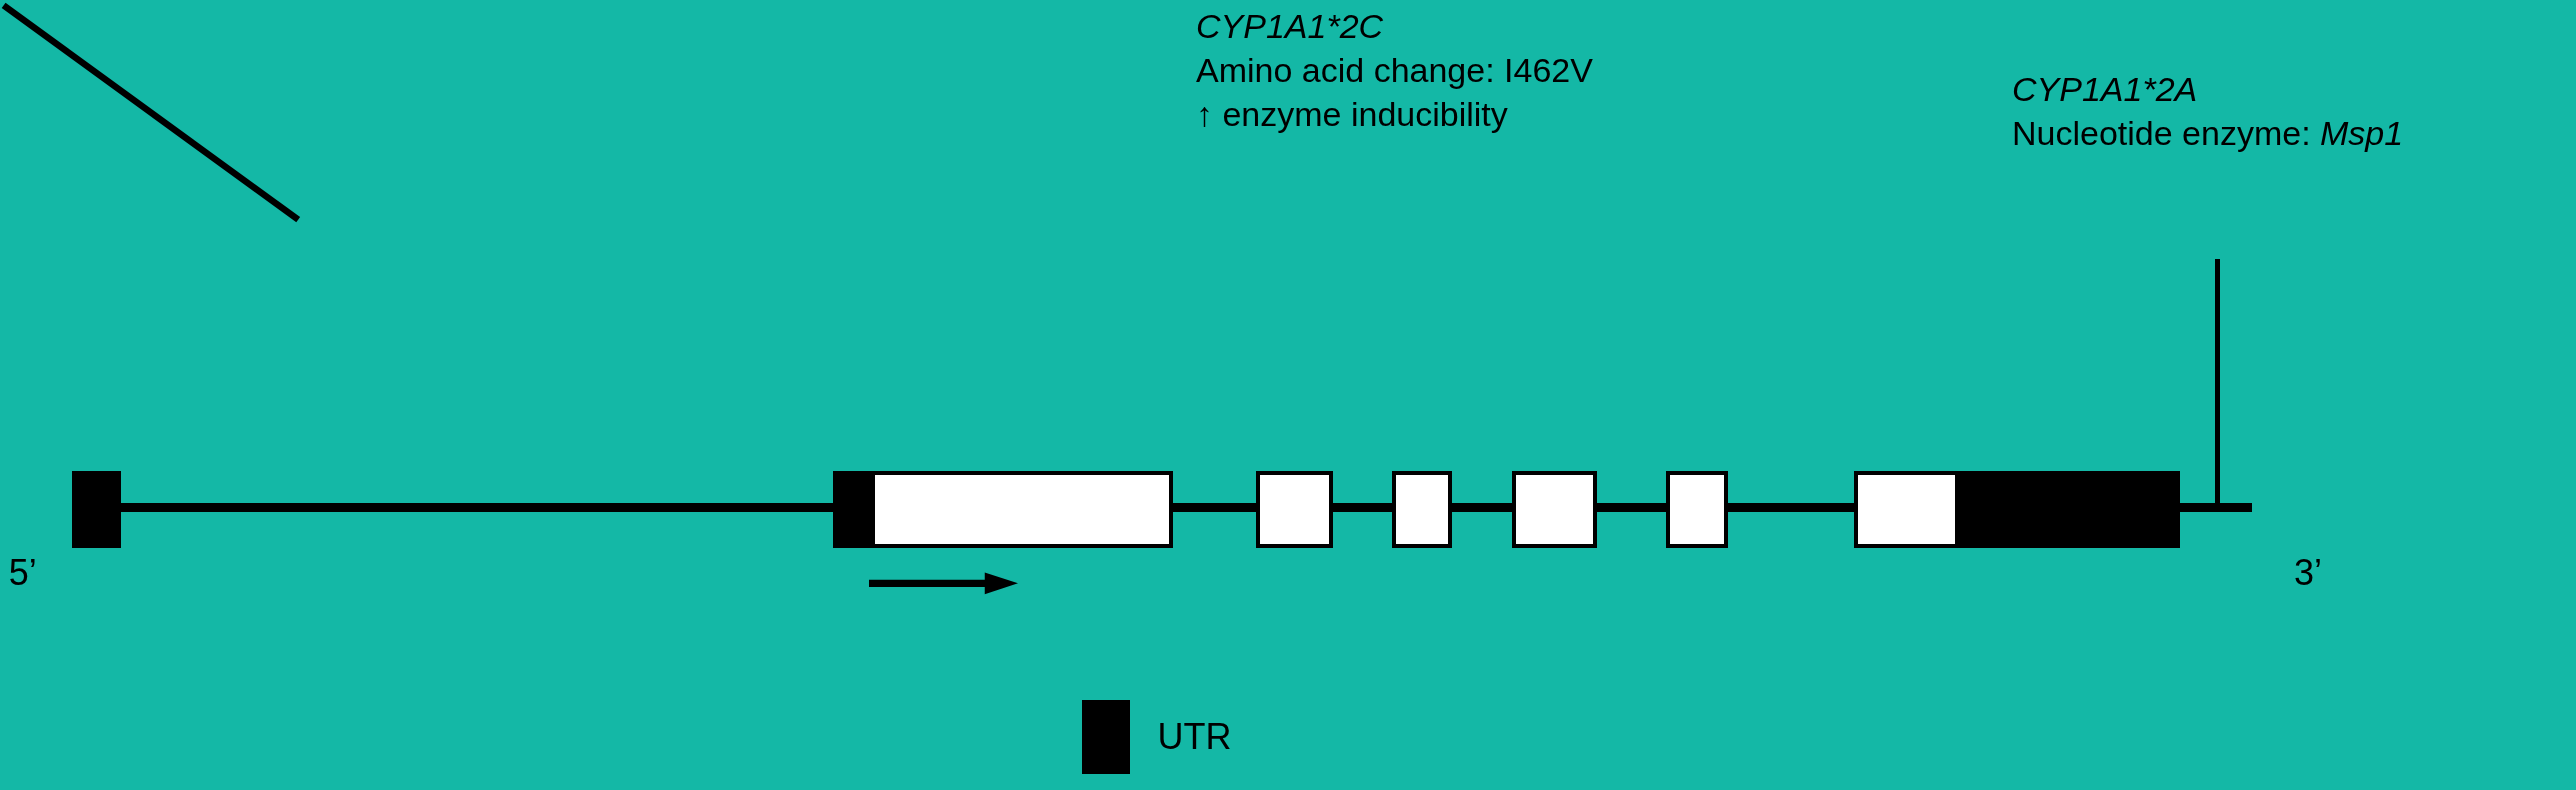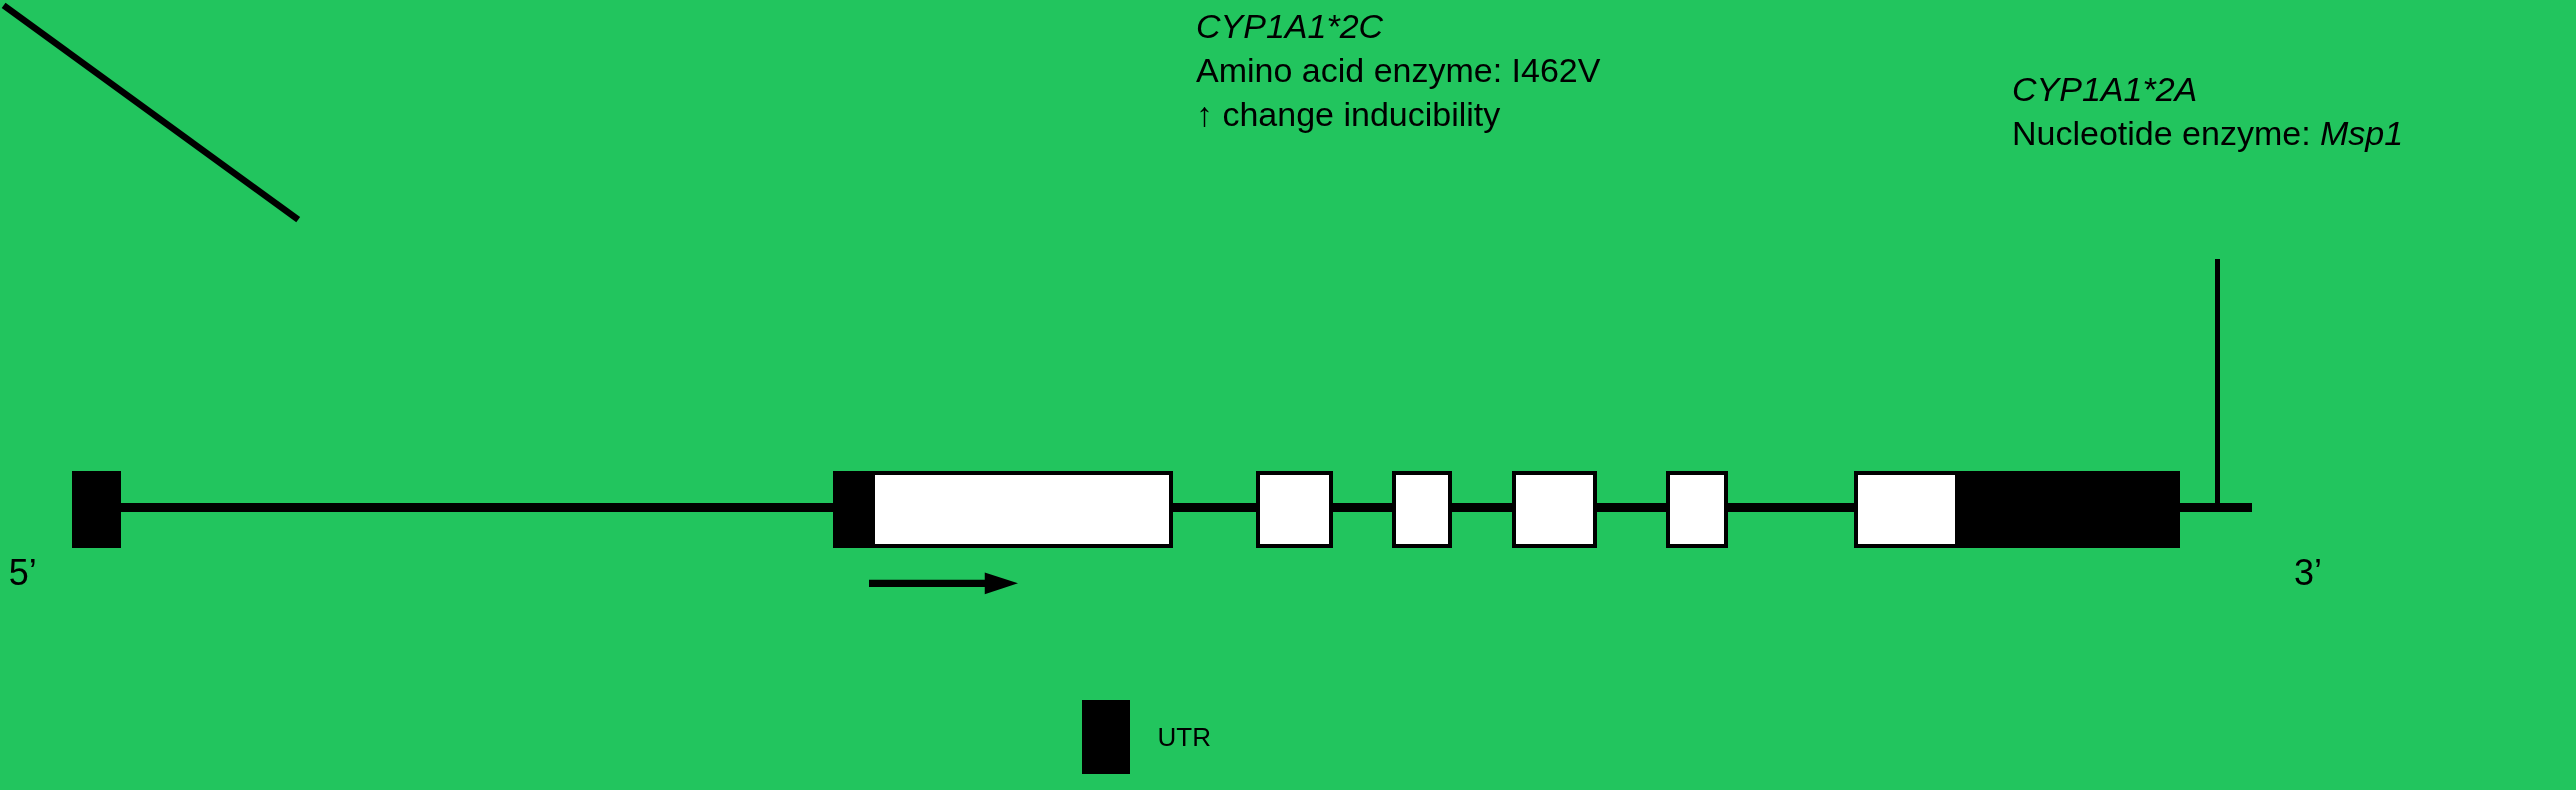--- a/index.html
+++ b/index.html
@@ -8,21 +8,21 @@
     background: #ffffff;
   }
   body {
     font-family: "Liberation Sans", sans-serif;
     color: #000000;
   }
   #figure {
     position: relative;
     width: 2576px;
     height: 790px;
-    background: #22c55e;
+    background: #14b8a6;
     overflow: hidden;
   }
 
   
   .annotation {
     position: absolute;
     font-size: 34px;
     line-height: 44px;
     white-space: nowrap;
     color: #000;
@@ -130,35 +130,35 @@
     display: flex;
     align-items: center;
   }
   #legend-swatch {
     width: 48px;
     height: 74px;
     background: #000000;
   }
   #legend-label {
     margin-left: 27.5px;
-    font-size: 26px;
+    font-size: 36px;
     line-height: 36px;
     color: #000;
   }
 </style>
 </head>
 <body>
 
 <div id="figure">
 
   
   <div id="annotation-2c" class="annotation">
     <span class="line allele">CYP1A1*2C</span>
-    <span class="line">Amino acid enzyme: I462V</span>
-    <span class="line">↑ change inducibility</span>
+    <span class="line">Amino acid change: I462V</span>
+    <span class="line">↑ enzyme inducibility</span>
   </div>
 
   
   <div id="annotation-2a" class="annotation">
     <span class="line allele">CYP1A1*2A</span>
     <span class="line"><span>Nucleotide enzyme: </span><span class="enz-ital">Msp1</span></span>
   </div>
 
   
   <div id="leader-2a-vertical" class="leader"></div>

